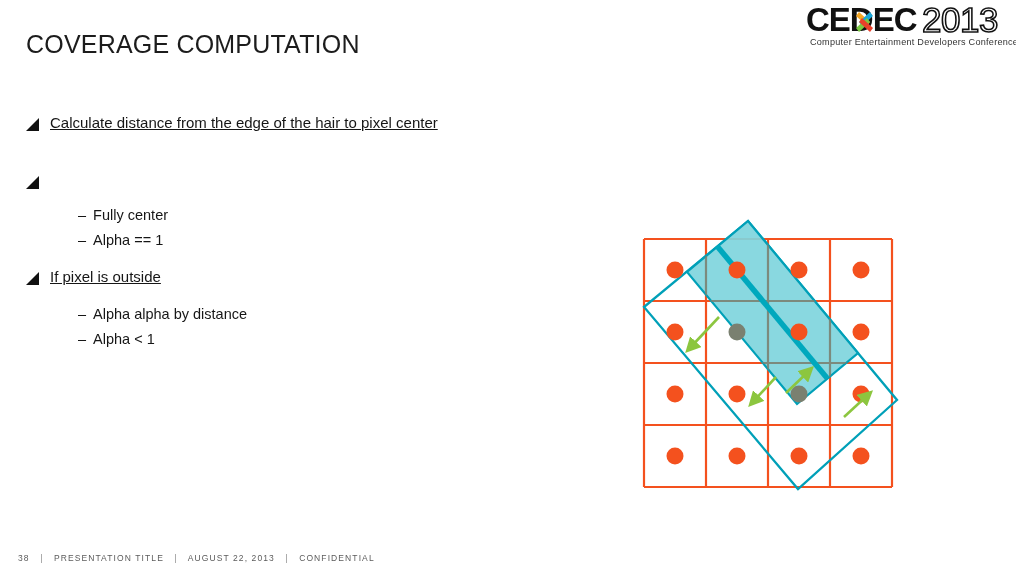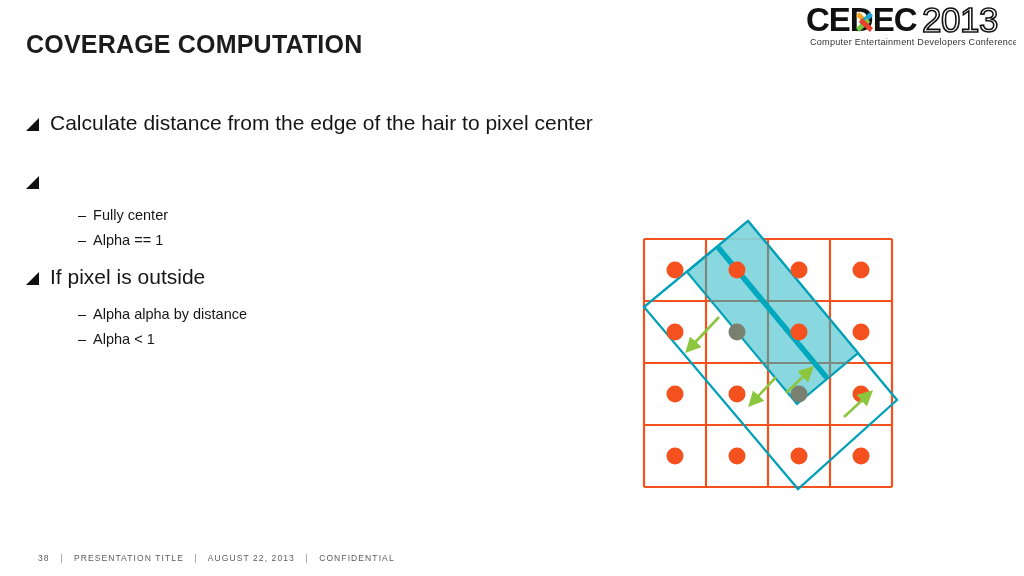--- a/index.html
+++ b/index.html
@@ -6,47 +6,47 @@
   body{
     width:1024px;height:576px;position:relative;overflow:hidden;
     font-family:"Liberation Sans","DejaVu Sans",sans-serif;
     color:#1a1a1a;
   }
   .slide{position:absolute;inset:0;background:#fff;}
 
   
   #page-title{
     position:absolute;left:26px;top:30px;
-    font-size:25px;letter-spacing:0.2px;font-weight:700;
+    font-size:25px;letter-spacing:0.2px;font-weight:400;
     color:#1c1c1c;white-space:nowrap;
   }
 
   
   .logo{position:absolute;right:8px;top:4px;width:210px;height:46px;}
   .logo svg{display:block;}
 
   
   .content{position:absolute;left:26px;top:112px;width:600px;}
   .l1{display:flex;align-items:flex-start;margin:0 0 10px 0;}
   .l1 .tri{
     width:13px;height:13px;flex:0 0 13px;margin-top:6px;margin-right:11px;
     background:#111111;
     clip-path:polygon(0% 100%, 100% 0%, 100% 100%);
   }
-  .l1 .txt{font-size:21px;line-height:22px;color:#161616;}
+  .l1 .txt{font-size:15px;line-height:22px;color:#161616;text-decoration:underline;}
   .l2{margin:0 0 4px 52px;font-size:14.5px;line-height:21px;color:#161616;
       display:flex;align-items:baseline;}
   .l2 .dash{margin-right:7px;}
   .gap-a{height:26px;}
   .gap-b{height:11px;}
   .gap-c{height:6px;}
 
   
   #footer{
-    position:absolute;left:38px;bottom:13px;
+    position:absolute;left:18px;bottom:13px;
     font-size:8.5px;letter-spacing:1.1px;color:#5b5b5b;
     white-space:nowrap;
   }
   #footer .sep{padding:0 7px;color:#8a8a8a;}
 
   
   .diagram{position:absolute;left:620px;top:205px;width:300px;height:300px;}
   .diagram svg{display:block;}
 </style>
 </head>

